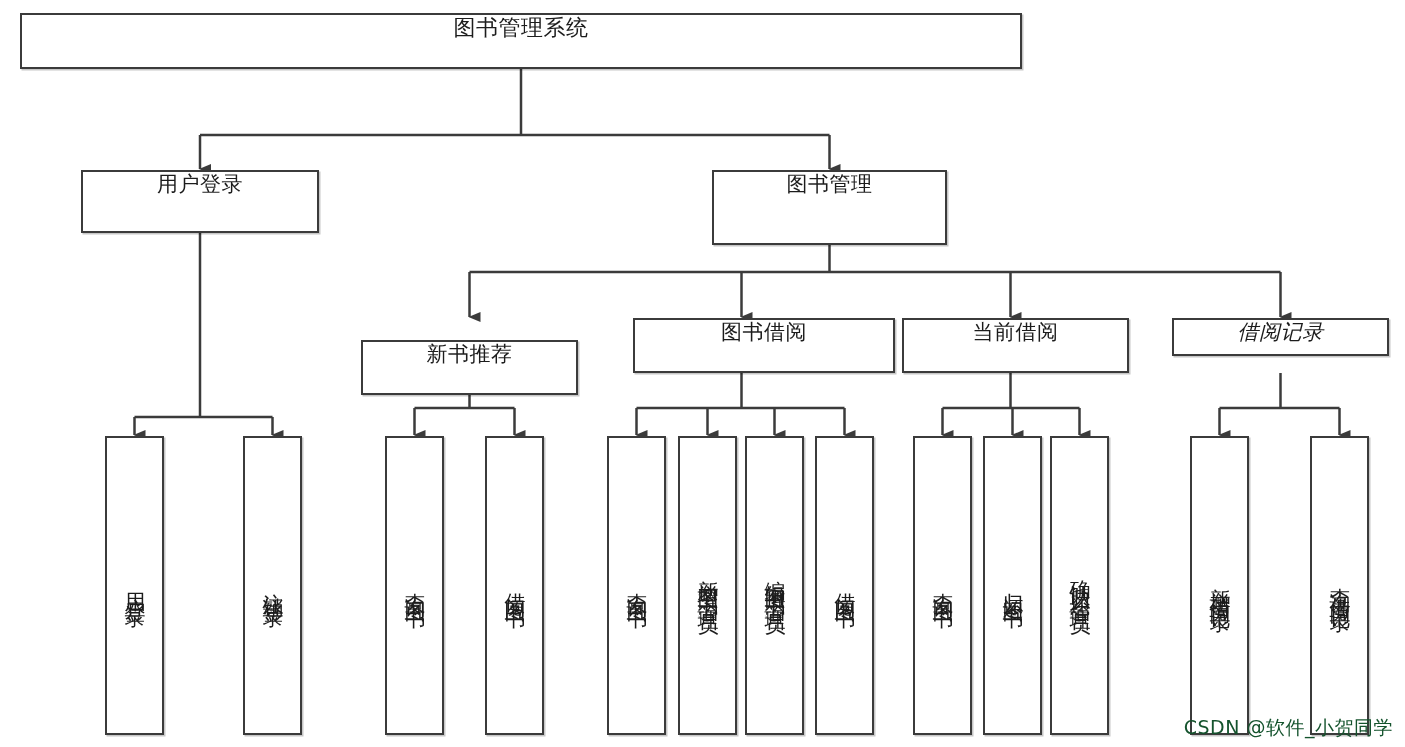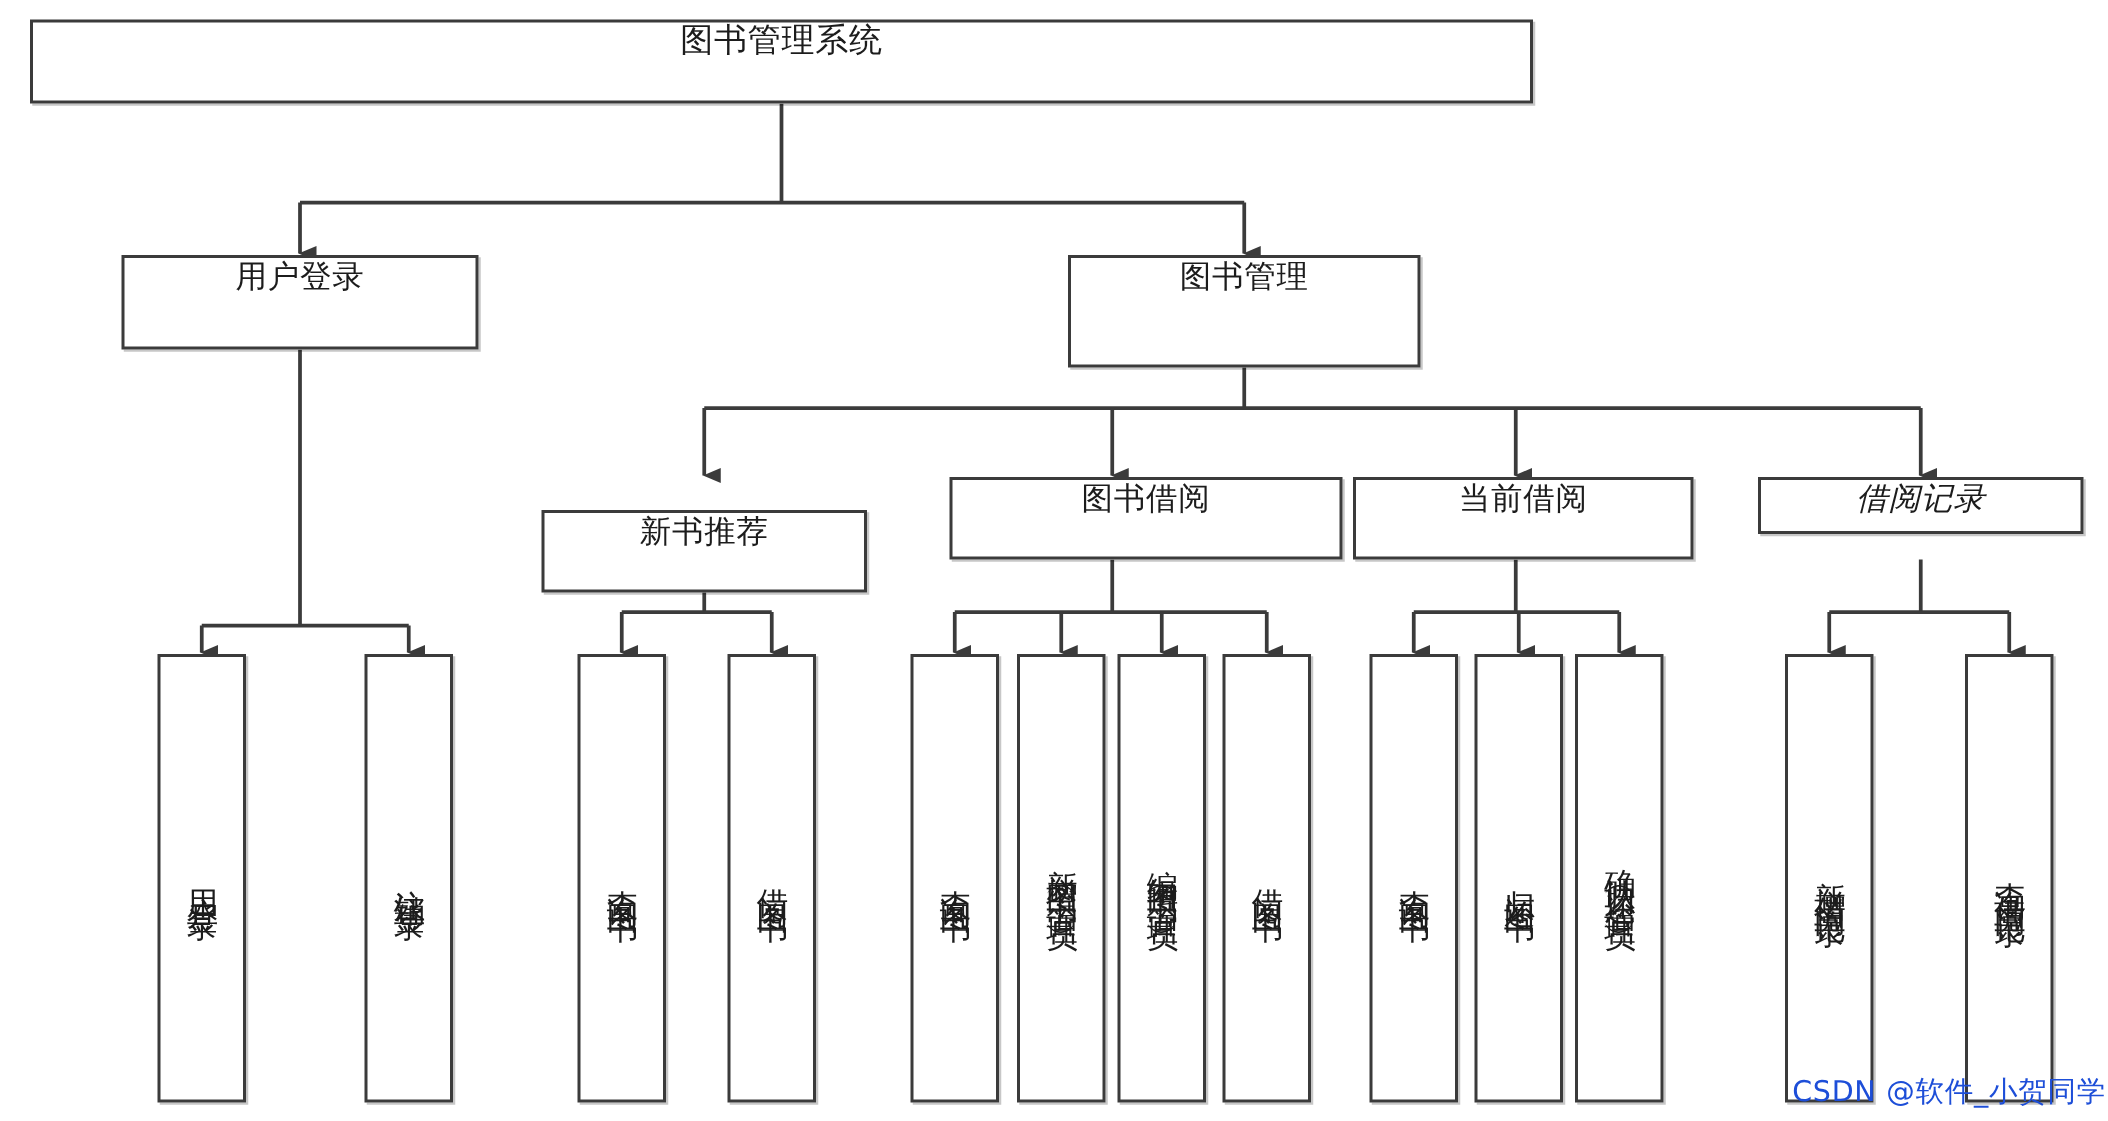--- a/index.html
+++ b/index.html
@@ -56,24 +56,24 @@
   .node.vert .label {
     writing-mode: vertical-rl;
     text-orientation: upright;
     font-size: 21px;
     letter-spacing: 5px;
     line-height: 1.0;
     max-height: 100%;
   }
   #watermark {
     position: absolute;
-    right: 1px;
+    right: 12px;
     bottom: 6px;
     font-size: 19px;
-    color: #1d4ed8;
+    color: #14532d;
     letter-spacing: 0.5px;
     white-space: nowrap;
     font-family: "DejaVu Sans", "Liberation Sans", sans-serif;
   }
 </style>
 </head>
 <body>
 
 <div id="canvas">
 

